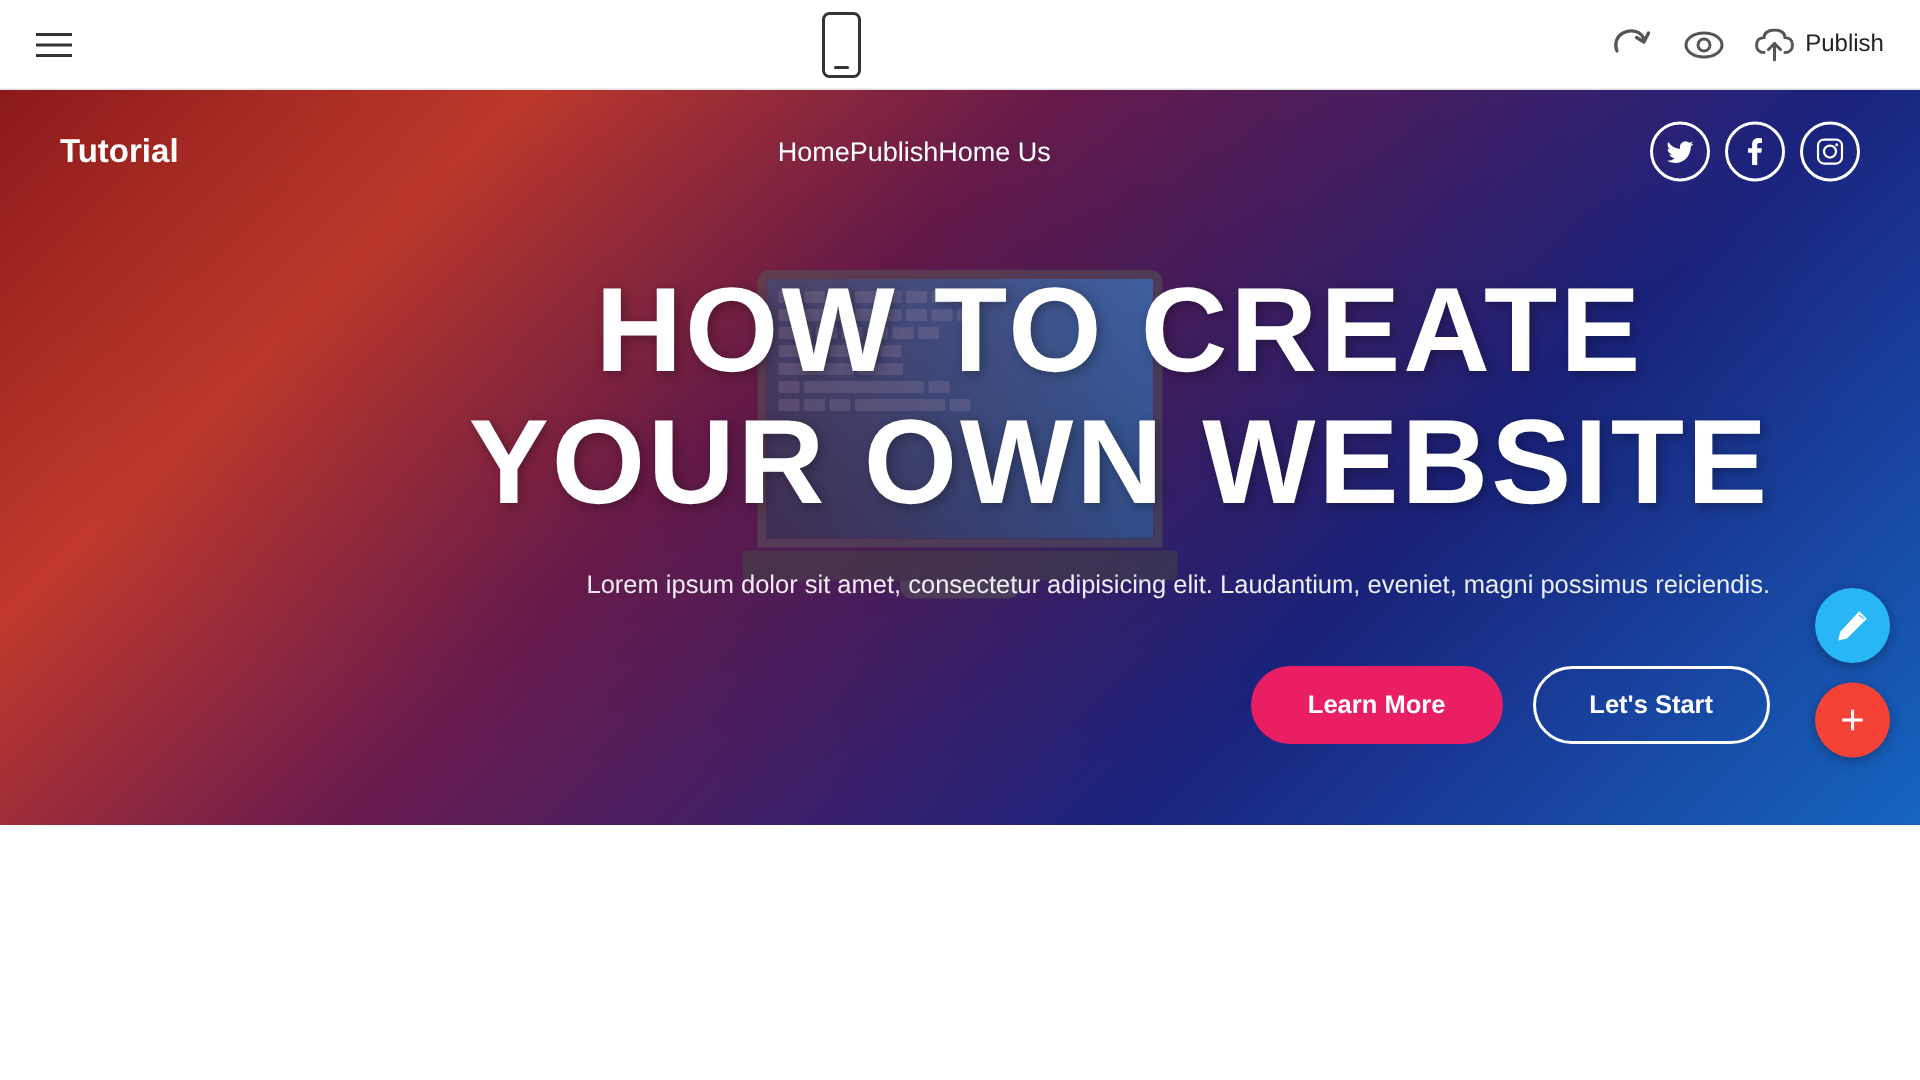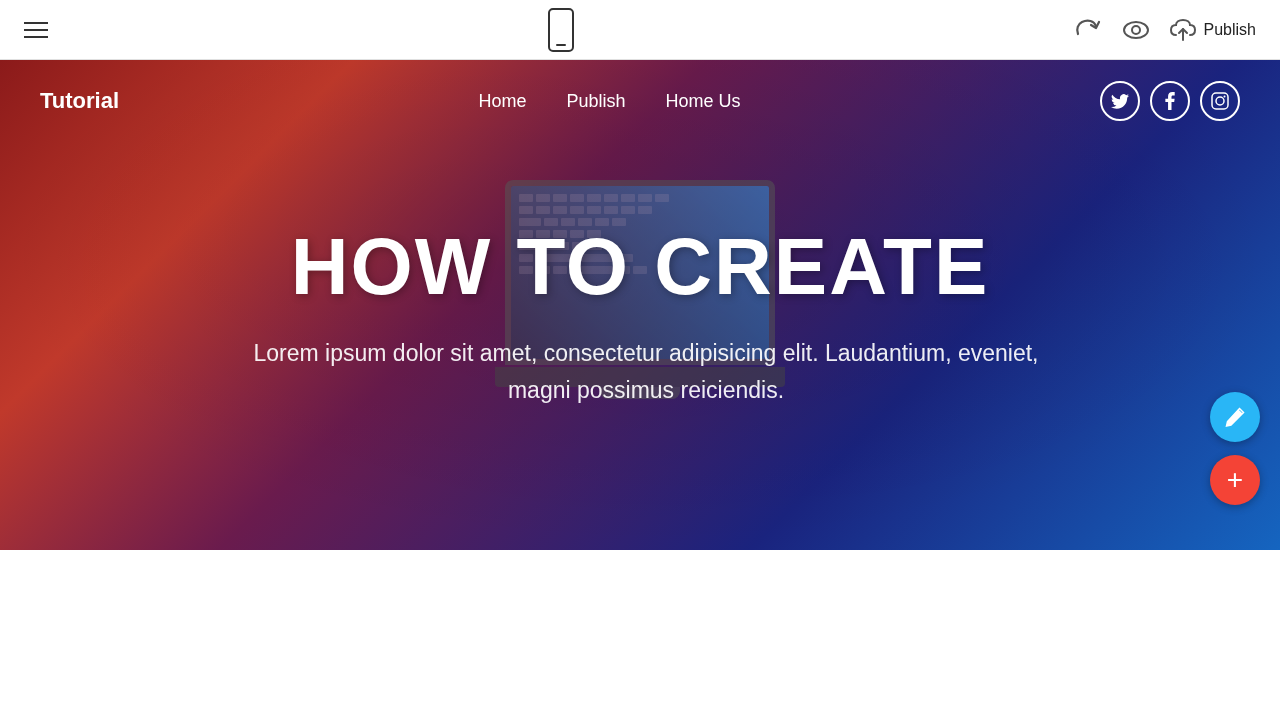--- a/index.html
+++ b/index.html
@@ -196,21 +196,20 @@
 
     .site-logo {
       color: #fff;
       font-size: 22px;
       font-weight: 700;
     }
 
     .site-nav-links {
       display: flex;
       align-items: flex-end;
-      gap: 40px;
     }
 
     .site-nav-link {
       color: #fff;
       font-size: 18px;
       font-weight: 400;
       text-decoration: none;
       cursor: pointer;
     }
 
@@ -234,40 +233,40 @@
       font-weight: bold;
     }
 
     
     .hero-content {
       position: relative;
       z-index: 10;
       flex: 1;
       display: flex;
       flex-direction: column;
-      align-items: center;
+      align-items: flex-end;
       justify-content: center;
       text-align: center;
       padding: 0 100px;
       margin-top: -20px;
     }
 
     .hero-title {
       font-size: 80px;
       font-weight: 900;
       color: #fff;
       line-height: 1.1;
       letter-spacing: 2px;
       text-transform: uppercase;
       margin-bottom: 24px;
       text-shadow: 2px 2px 8px rgba(0,0,0,0.3);
     }
 
     .hero-description {
-      font-size: 23px;
+      font-size: 17px;
       color: rgba(255,255,255,0.92);
       max-width: 800px;
       line-height: 1.6;
       margin-bottom: 40px;
       margin-left: 12px;
     }
 
     .hero-buttons {
       display: flex;
       gap: 20px;
@@ -480,22 +479,27 @@
             <circle cx="9" cy="9" r="4"></circle>
             <circle cx="13.5" cy="4.5" r="1" fill="white" stroke="none"></circle>
           </svg>
         </div>
       </div>
     </nav>
 
     <div class="hero-content">
       <h1 class="hero-title">
         <span>HOW TO CREATE</span><br>
+        <span>YOUR OWN WEBSITE</span>
       </h1>
       <p class="hero-description">Lorem ipsum dolor sit amet, consectetur adipisicing elit. Laudantium, eveniet, magni possimus reiciendis.</p>
+      <div class="hero-buttons">
+        <button class="btn-learn-more">Learn More</button>
+        <button class="btn-lets-start">Let's Start</button>
+      </div>
     </div>
   </div>
 
   <div class="fab-pencil">
     <svg width="22" height="22" viewBox="0 0 22 22" fill="white">
       <path d="M15.5 2.5l4 4L7 19l-4.5 1 1-4.5 12-13zm-1.5 1.5l4 4" stroke="white" stroke-width="1.5" fill="none" stroke-linecap="round"></path>
       <path d="M14 4L18 8L7 19L2.5 20L3.5 15.5L14 4Z" fill="white"></path>
     </svg>
   </div>
 

